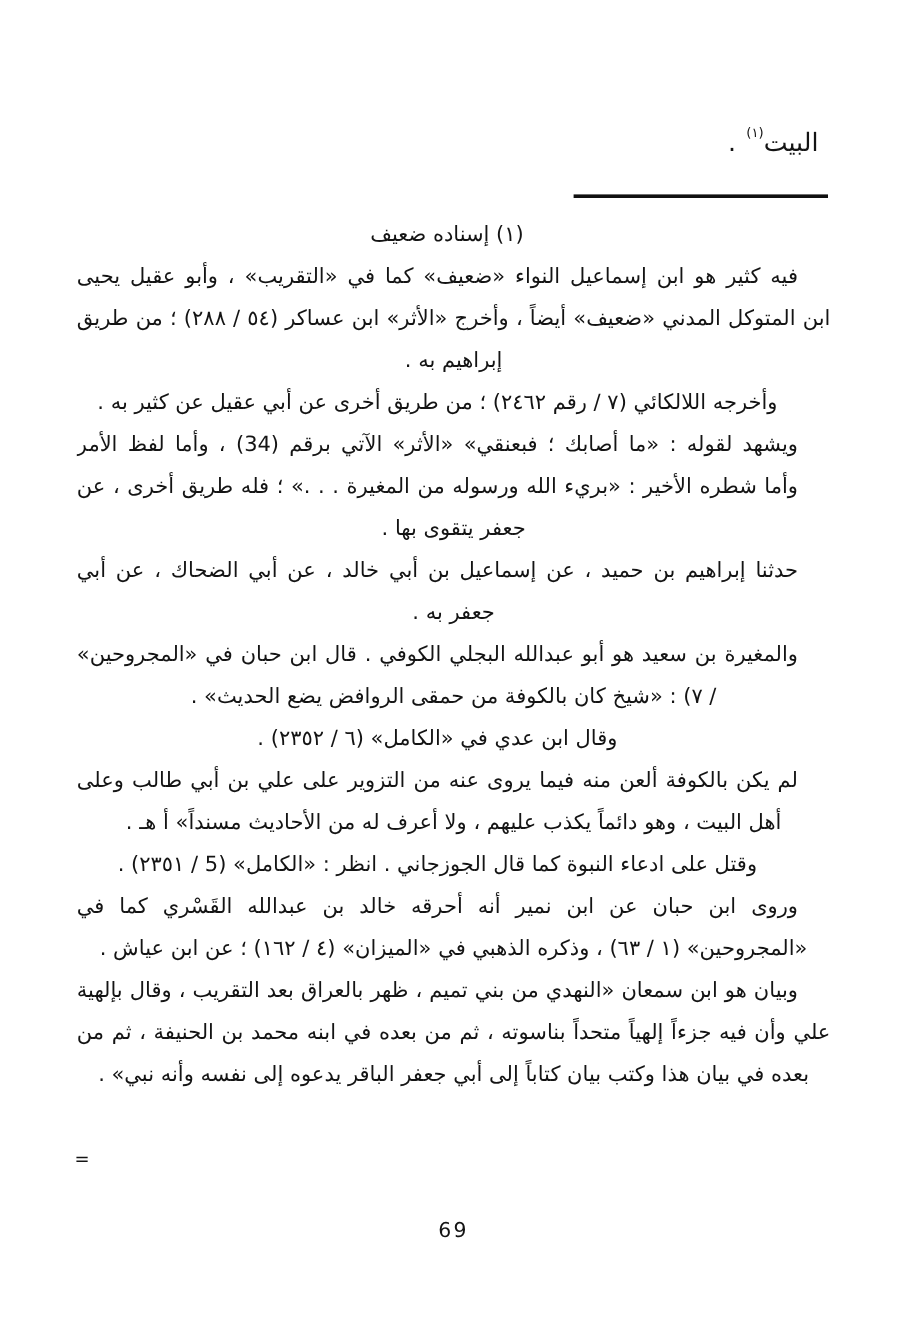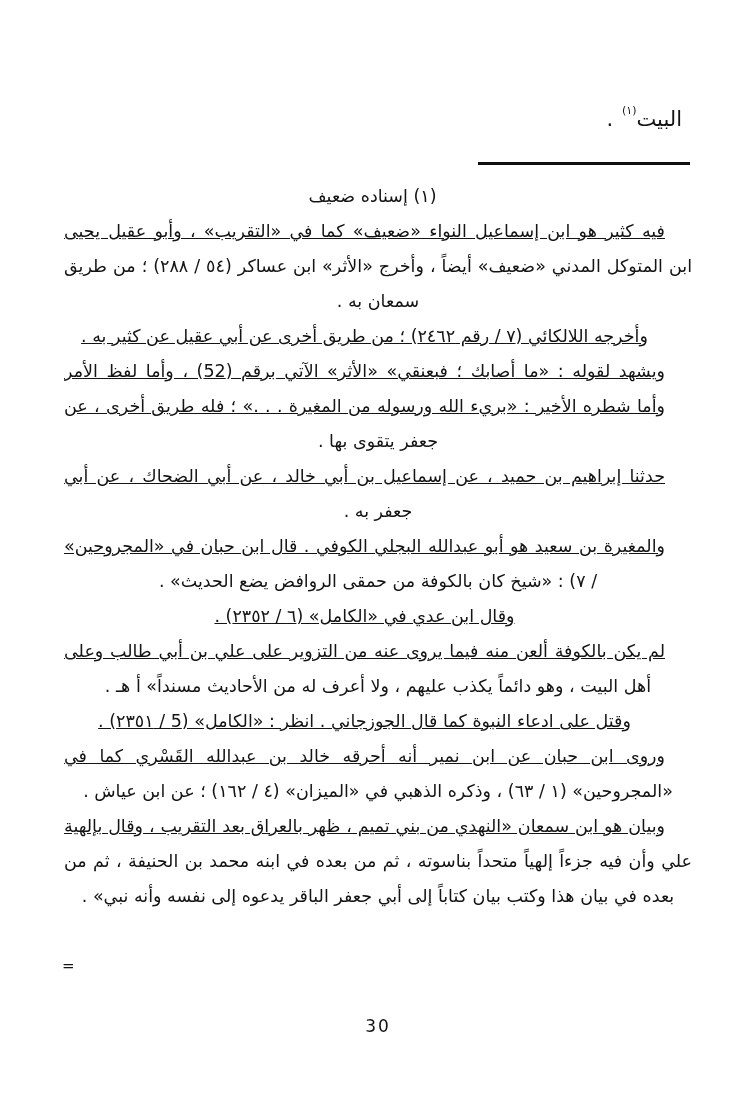--- a/index.html
+++ b/index.html
@@ -51,21 +51,21 @@
   }
   .fl {
     height: 35px;
     line-height: 35px;
     font-size: 17.5px;
     overflow: hidden;
     direction: rtl;
   }
   .fl.right   { text-align: center; white-space: nowrap; }
   .fl.justify { text-align: justify; text-align-last: justify; text-justify: inter-word; }
-  .fl.indent     { padding-right: 27px; text-decoration: underline; }
+  .fl.indent     { padding-right: 27px; }
   .fl.indent-sm  { padding-right: 11px; }
   
   .cont-marker {
     position: absolute;
     left: 62px;
     top: 949px;
     height: 35px;
     line-height: 35px;
     font-size: 15px;
     color: #141414;
@@ -90,37 +90,37 @@
     <span>البيت</span><span class="fn-ref">(١)</span>
     <span>.</span>
   </div>
 
   <div class="separator"></div>
 
   <div class="footnote" id="footnote-lines">
       <div class="fl right indent-sm">(١) إسناده ضعيف</div>
       <div class="fl justify indent">فيه كثير هو ابن إسماعيل النواء «ضعيف» كما في «التقريب» ، وأبو عقيل يحيى</div>
       <div class="fl justify">ابن المتوكل المدني «ضعيف» أيضاً ، وأخرج «الأثر» ابن عساكر (٥٤ / ٢٨٨) ؛ من طريق</div>
-      <div class="fl right">سمعان به .</div>
+      <div class="fl right">إبراهيم به .</div>
       <div class="fl right indent">وأخرجه اللالكائي (٧ / رقم ٢٤٦٢) ؛ من طريق أخرى عن أبي عقيل عن كثير به .</div>
-      <div class="fl justify indent">ويشهد لقوله : «ما أصابك ؛ فبعنقي» «الأثر» الآتي برقم (52) ، وأما لفظ الأمر</div>
+      <div class="fl justify indent">ويشهد لقوله : «ما أصابك ؛ فبعنقي» «الأثر» الآتي برقم (34) ، وأما لفظ الأمر</div>
       <div class="fl justify indent">وأما شطره الأخير : «بريء الله ورسوله من المغيرة . . .» ؛ فله طريق أخرى ، عن أبي</div>
       <div class="fl right">جعفر يتقوى بها .</div>
       <div class="fl justify indent">حدثنا إبراهيم بن حميد ، عن إسماعيل بن أبي خالد ، عن أبي الضحاك ، عن أبي</div>
       <div class="fl right">جعفر به .</div>
       <div class="fl justify indent">والمغيرة بن سعيد هو أبو عبدالله البجلي الكوفي . قال ابن حبان في «المجروحين» (٣</div>
       <div class="fl right">/ ٧) : «شيخ كان بالكوفة من حمقى الروافض يضع الحديث» .</div>
       <div class="fl right indent">وقال ابن عدي في «الكامل» (٦ / ٢٣٥٢) .</div>
       <div class="fl justify indent">لم يكن بالكوفة ألعن منه فيما يروى عنه من التزوير على علي بن أبي طالب وعلى</div>
       <div class="fl right">أهل البيت ، وهو دائماً يكذب عليهم ، ولا أعرف له من الأحاديث مسنداً» أ هـ .</div>
       <div class="fl right indent">وقتل على ادعاء النبوة كما قال الجوزجاني . انظر : «الكامل» (5 / ٢٣٥١) .</div>
       <div class="fl justify indent">وروى ابن حبان عن ابن نمير أنه أحرقه خالد بن عبدالله القَسْري كما في</div>
       <div class="fl right">«المجروحين» (١ / ٦٣) ، وذكره الذهبي في «الميزان» (٤ / ١٦٢) ؛ عن ابن عياش .</div>
       <div class="fl justify indent">وبيان هو ابن سمعان «النهدي من بني تميم ، ظهر بالعراق بعد التقريب ، وقال بإلهية</div>
       <div class="fl justify">علي وأن فيه جزءاً إلهياً متحداً بناسوته ، ثم من بعده في ابنه محمد بن الحنيفة ، ثم من</div>
       <div class="fl right">بعده في بيان هذا وكتب بيان كتاباً إلى أبي جعفر الباقر يدعوه إلى نفسه وأنه نبي» .</div>
     </div>
 
   <div class="cont-marker">=</div>
 
-  <div class="page-number">30</div>
+  <div class="page-number">69</div>
 
 </div>
 
 </body></html>

